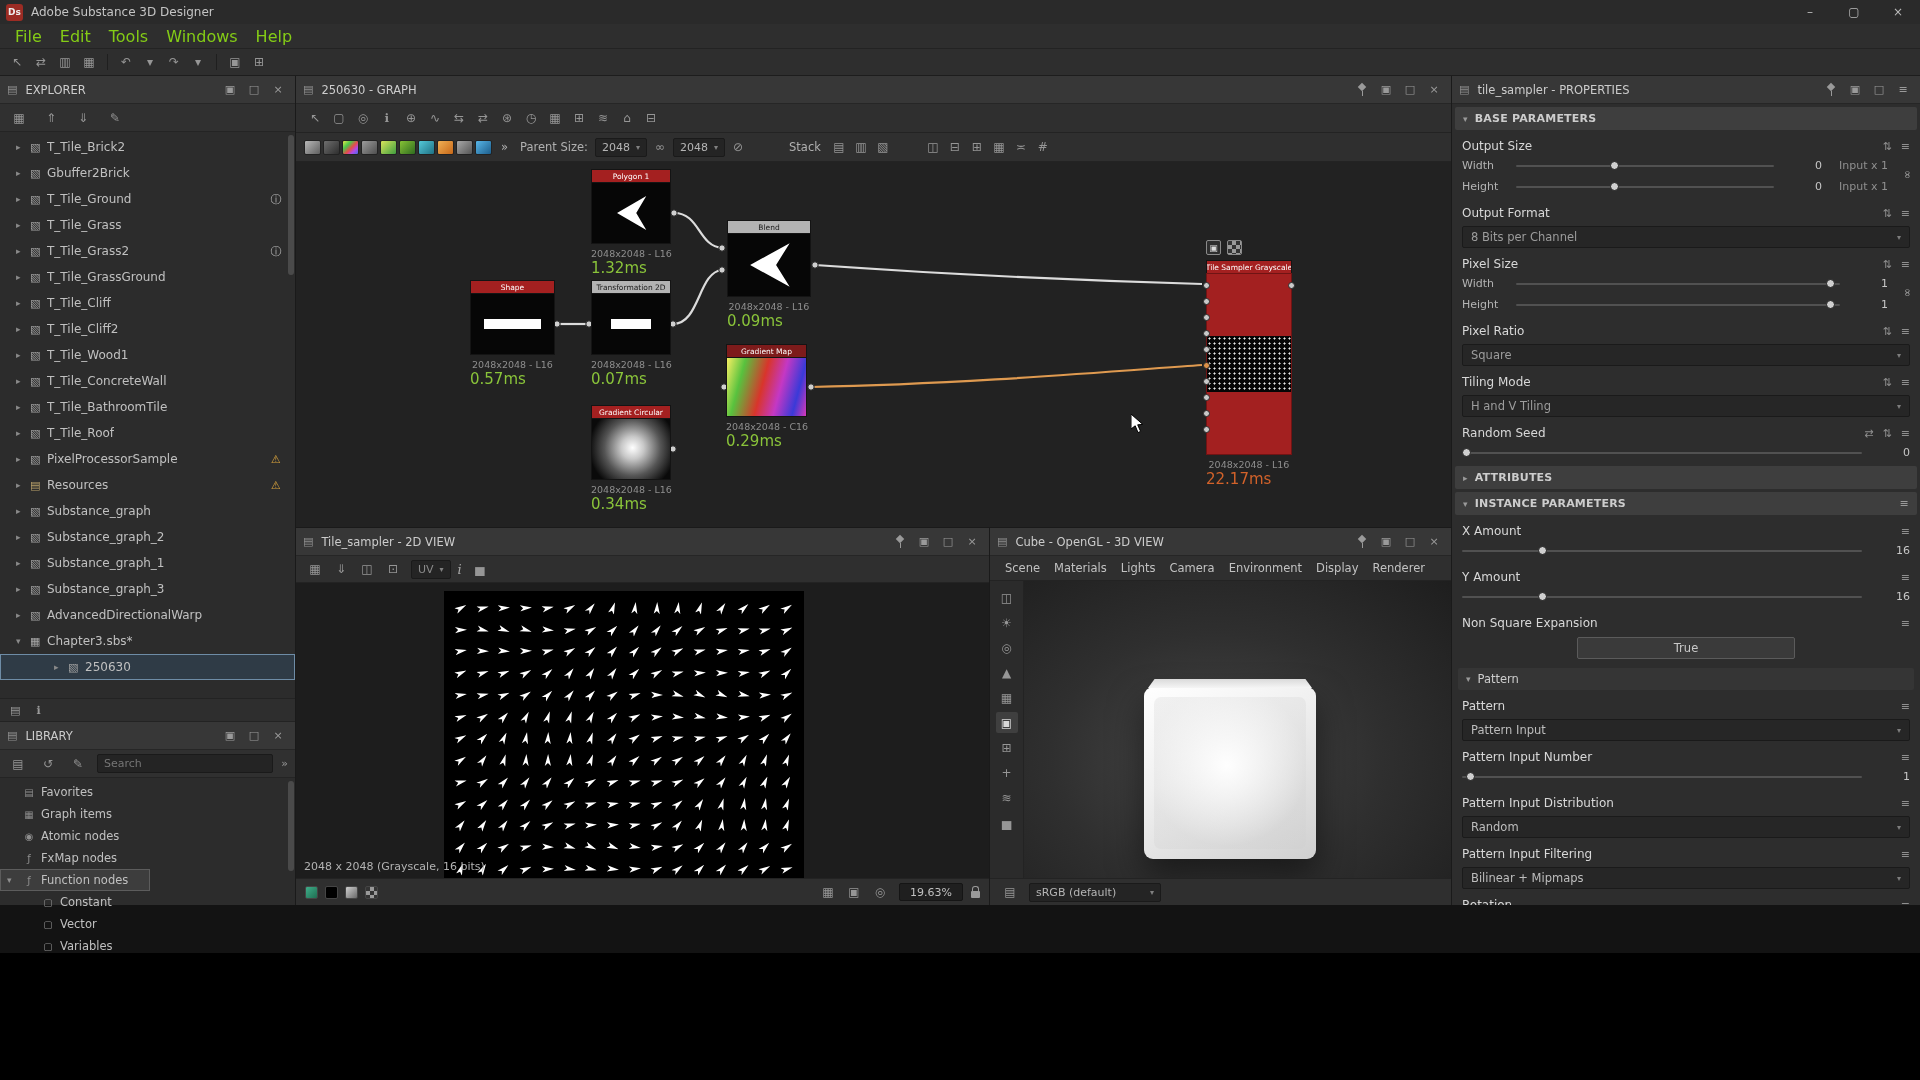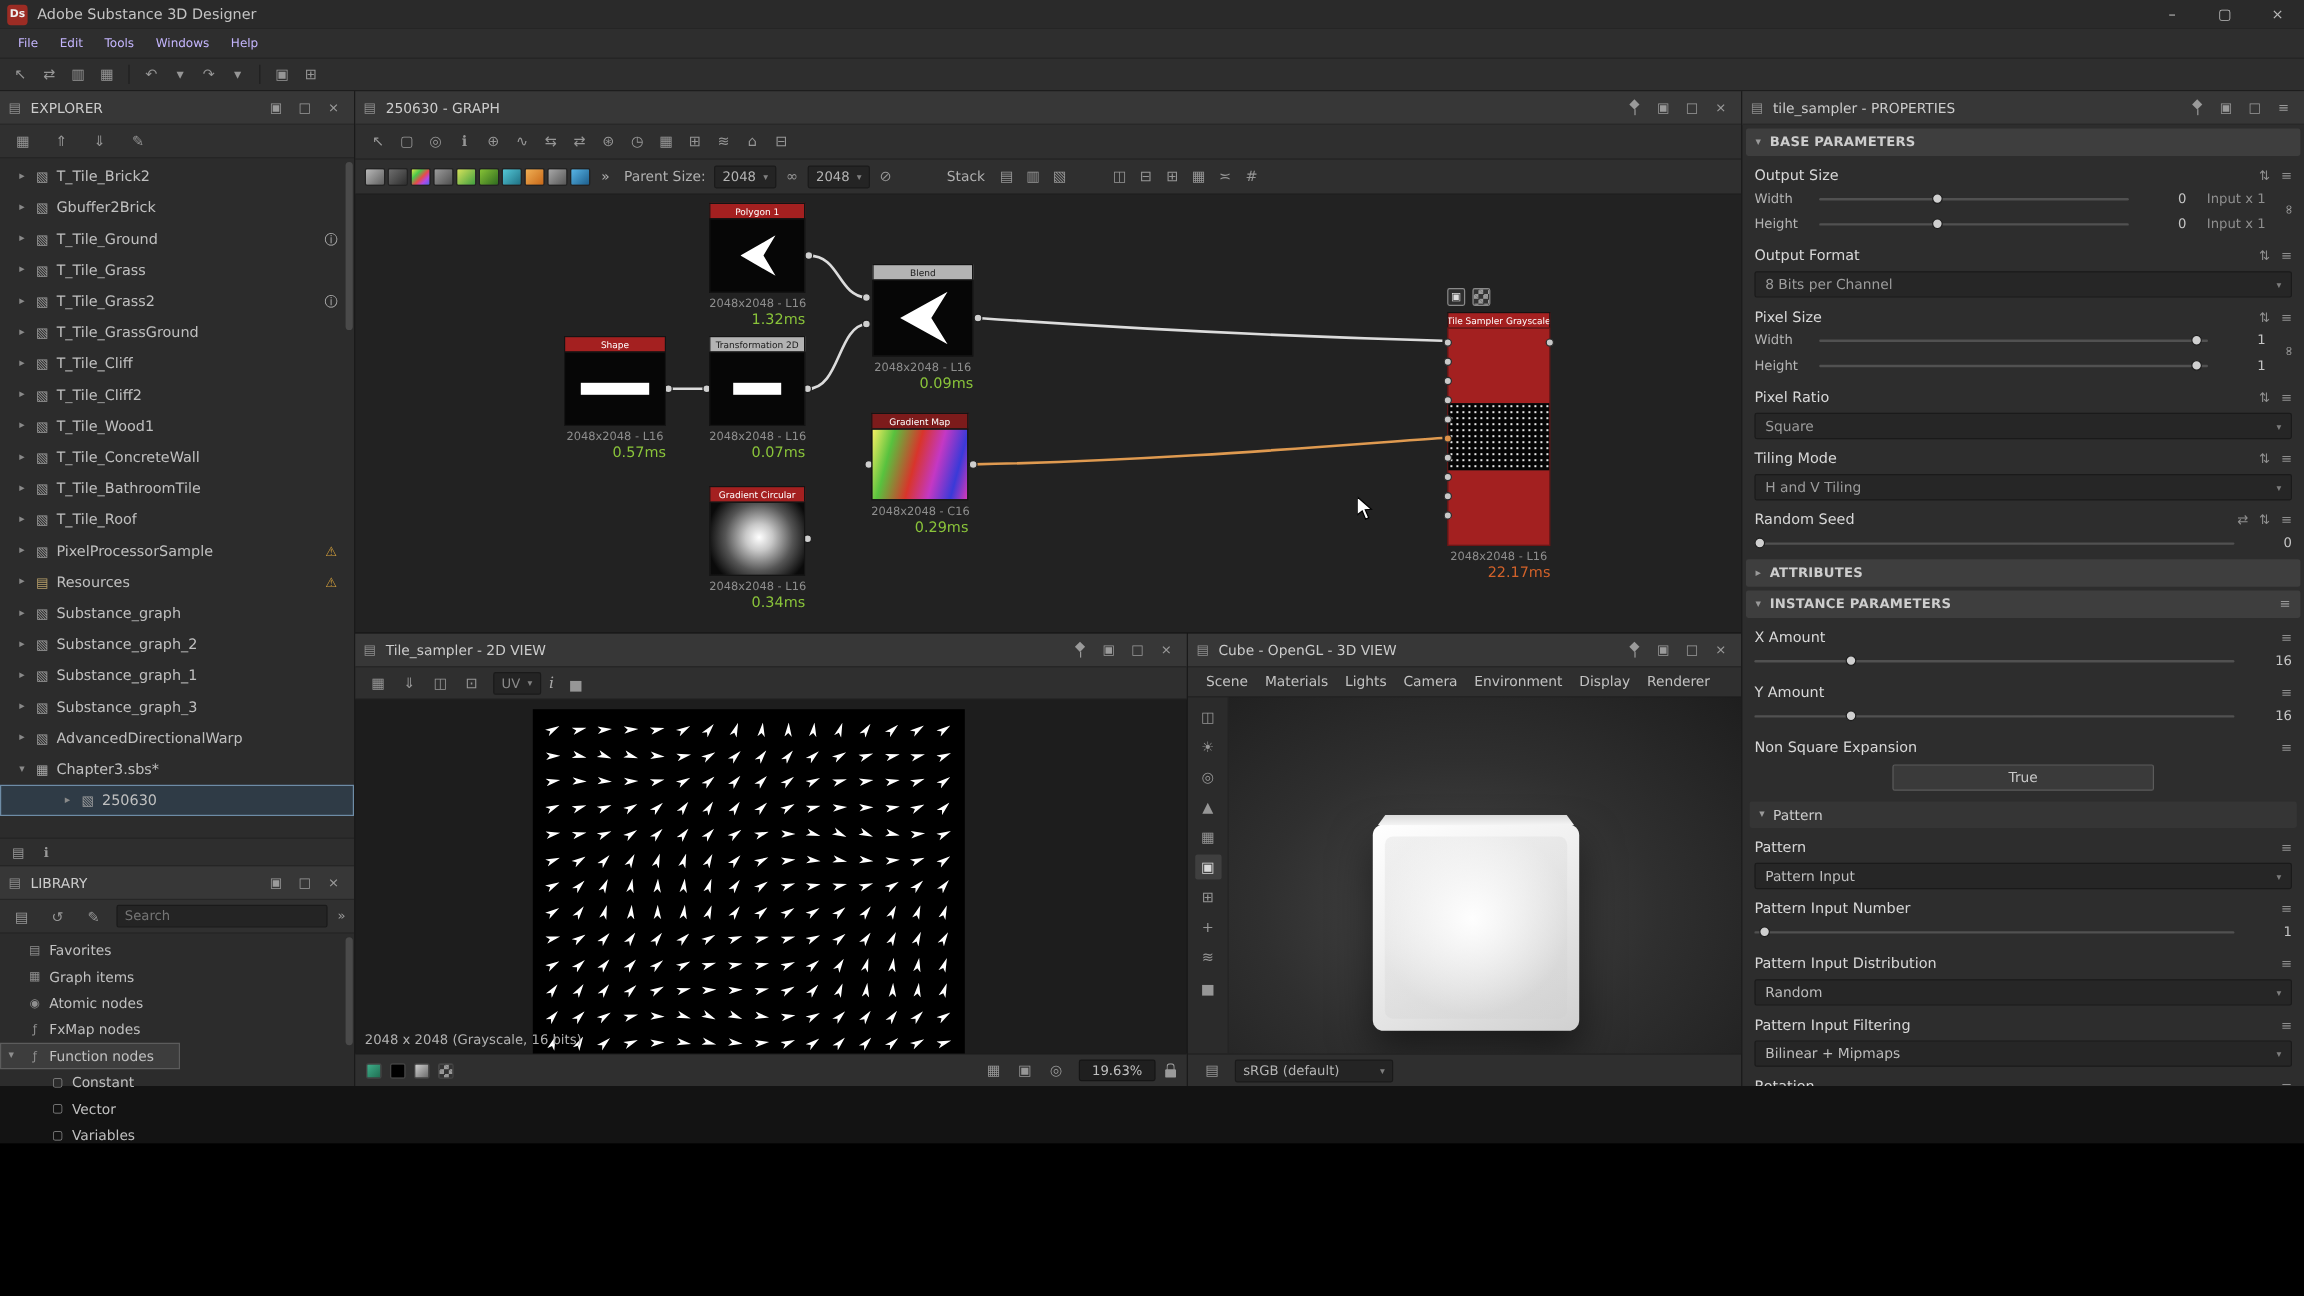--- a/index.html
+++ b/index.html
@@ -6,21 +6,21 @@
   html,body{background:#000}
   .app{width:1920px;height:953px;background:#111;font-family:"DejaVu Sans","Liberation Sans",sans-serif;color:#c9c9c9;overflow:hidden;display:flex;flex-direction:column;font-size:12px;-webkit-user-select:none;user-select:none}
 
   
   .titlebar{height:24px;background:#2a2a2a;display:flex;align-items:center;flex:0 0 auto}
   .logo{width:17px;height:17px;background:#9c2c24;color:#eee;font-size:9px;font-weight:bold;display:flex;align-items:center;justify-content:center;border-radius:3px;margin:0 8px 0 6px}
   .tb-title{font-size:12px;color:#c4c4c4}
   .win-controls{margin-left:auto;display:flex;height:100%}
   .win-btn{width:44px;display:flex;align-items:center;justify-content:center;color:#bbb;font-size:12px}
   .menubar{height:25px;background:#2e2e2e;display:flex;align-items:center;padding-left:6px;border-bottom:1px solid #232323;flex:0 0 auto}
-  .menu-item{padding:0 9px;font-size:10px;color:#c4b5fd}
+  .menu-item{padding:0 9px;font-size:16px;color:#84cc16}
   .app-toolbar{height:27px;background:#2e2e2e;display:flex;align-items:center;padding-left:6px;border-bottom:1px solid #1d1d1d;gap:2px;flex:0 0 auto}
   .tool-btn{min-width:22px;height:21px;display:flex;align-items:center;justify-content:center;color:#969696;font-size:12px}
   .tool-btn.sep{min-width:1px;width:1px;height:16px;background:#1f1f1f;margin:0 5px}
   .tool-btn.selected{background:#3f3f3f;color:#d8d8d8;border-radius:2px}
 
   
   .main{flex:1;display:flex;min-height:0}
   .left-col{width:296px;display:flex;flex-direction:column;border-right:1px solid #1a1a1a;background:#2c2c2c;flex:0 0 auto}
   .center-col{flex:1;display:flex;flex-direction:column;min-width:0}
   .props-panel{width:469px;display:flex;flex-direction:column;background:#2d2d2d;border-left:1px solid #1a1a1a;flex:0 0 auto}
@@ -90,21 +90,21 @@
   .gnode-header{height:13px;font-size:7.5px;color:#fff;display:flex;align-items:center;justify-content:center;white-space:nowrap;overflow:hidden;border:1px solid #141414;border-bottom:none;background:#a42020}
   .gnode-header.gray{background:#b3b3b3;color:#1b1b1b}
   .gnode-header.darkred{background:#7d1b1b}
   .gnode-body{border:1px solid #141414;background:#060606;position:relative;height:62px}
   .arrow-shape{position:absolute;inset:0;margin:auto;width:56%;height:64%;background:#fff;clip-path:polygon(85% 6%,18% 50%,85% 94%,62% 50%)}
   .arrow-shape.big{width:72%;height:80%}
   .bar-shape{position:absolute;left:16%;right:16%;top:42%;height:16%;background:#fff}
   .gmap-thumb{background:linear-gradient(105deg,#f7ef63 0%,#58c23e 20%,#d8352b 45%,#c438c4 65%,#3a3ad8 85%,#d838b8 100%)}
   .gcirc-thumb{background:radial-gradient(circle at 52% 48%,#ffffff 0%,#c8c8c8 22%,#555 55%,#0a0a0a 85%)}
   .gnode-size{margin-top:4px;font-size:9.5px;color:#8e8e8e;text-align:center;white-space:nowrap}
-  .gnode-time{font-size:12px;color:#8ac43a;text-align:right}
+  .gnode-time{font-size:15px;color:#8ac43a;text-align:left}
   .gnode-time.slow{color:#d2622a}
   .tile-body{border:1px solid #701414;position:relative}
   .tile-red{height:62px;background:#a32020}
   .tile-pattern{height:56px;background-color:#050505;background-image:radial-gradient(#e8e8e8 0.8px,transparent 1.3px);background-size:5px 5px}
   .dot{position:absolute;width:7px;height:7px;border-radius:50%;background:#c9c9c9;border:1px solid #2a2a2a}
   .dot.orange{background:#dd9148}
   .node-badges{position:absolute;top:-20px;left:0;display:flex;gap:6px}
   .nbadge{width:15px;height:15px;background:#2e2e2e;border:1px solid #8a8a8a;border-radius:2px;color:#ddd;font-size:9px;display:flex;align-items:center;justify-content:center}
   .checker{background-image:linear-gradient(45deg,#999 25%,transparent 25%,transparent 75%,#999 75%),linear-gradient(45deg,#999 25%,#333 25%,#333 75%,#999 75%);background-size:8px 8px;background-position:0 0,4px 4px}
   .gcursor{position:absolute}

